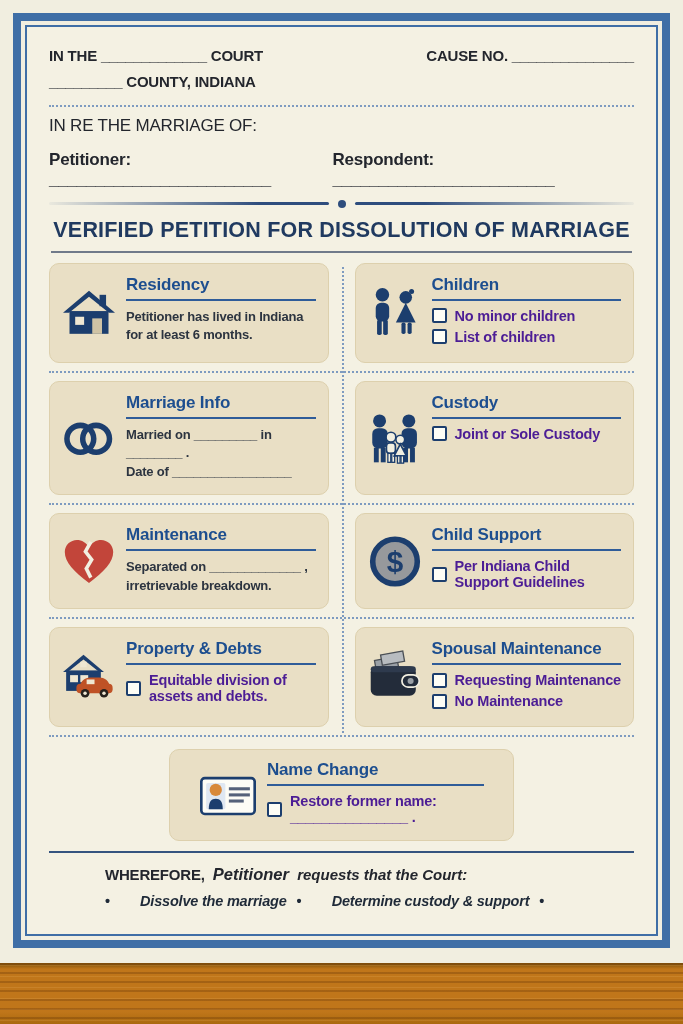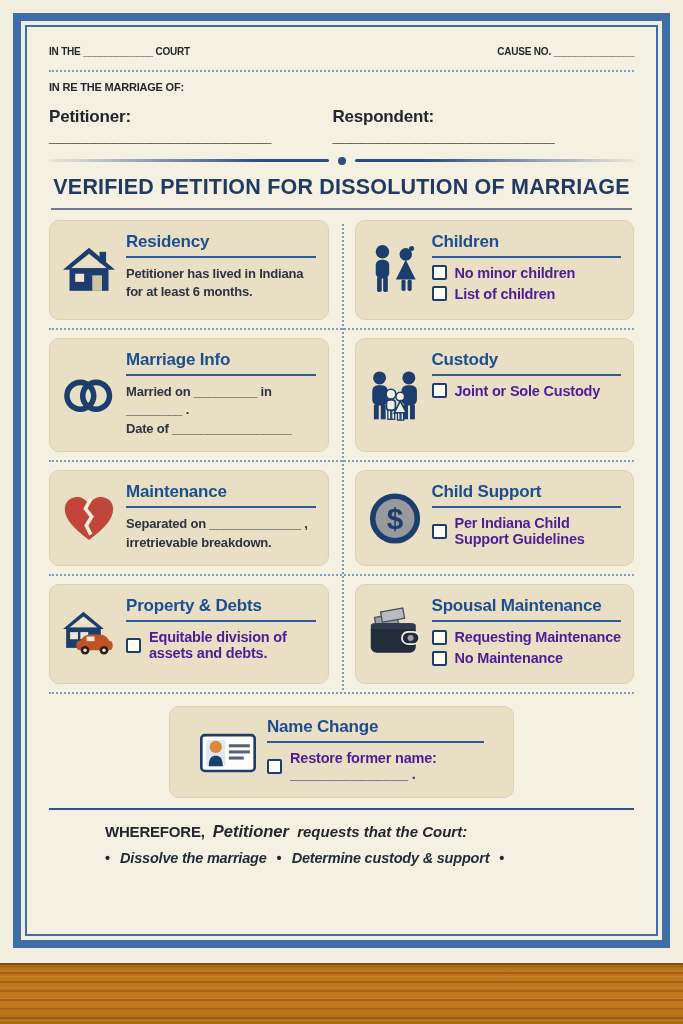--- a/index.html
+++ b/index.html
@@ -7,24 +7,24 @@
   .stage { width:683px; height:1024px; position:relative; background:#efecdd; overflow:hidden; margin:0 auto; }
 
   
   .paper { position:absolute; top:0; left:0; width:683px; height:963px; background:#f1eee0; box-shadow:0 4px 8px rgba(60,30,0,.45); }
   .frame-outer { position:absolute; top:13px; left:13px; right:13px; bottom:15px; border:8px solid #3f6ea6; }
   .frame-inner { width:100%; height:100%; border:4px solid #f1eee0; outline:none; }
   .frame-inner2 { width:100%; height:100%; border:2px solid #3f6ea6; background:#f4f1e3; }
   .content { width:100%; height:100%; padding:16px 22px 12px; overflow:hidden; color:#23262d; }
 
   
-  .header-row { display:flex; justify-content:space-between; align-items:flex-start; font-size:10px; font-weight:bold; line-height:1.75; letter-spacing:-.2px; }
+  .header-row { display:flex; justify-content:space-between; align-items:flex-start; font-size:15px; font-weight:bold; line-height:1.75; letter-spacing:-.2px; }
   .cause { white-space:nowrap; }
   hr.dashed { border:none; border-top:2px dotted #7e9bc0; margin:9px 0; }
-  .in-re { font-size:11px; font-weight:bold; margin:8px 0 14px; letter-spacing:-.2px; }
+  .in-re { font-size:17px; font-weight:normal; margin:8px 0 14px; letter-spacing:-.2px; }
   .parties { display:flex; justify-content:space-between; font-size:17px; font-weight:bold; margin-bottom:10px; letter-spacing:-.2px; }
 
   .dot-divider { display:flex; align-items:center; gap:9px; margin:4px 0 10px; }
   .dot-divider .dline { flex:1; height:2.5px; border-radius:2px; }
   .dot-divider .dline.left  { background:linear-gradient(to right, rgba(46,77,125,.05), #2e4d7d 75%); }
   .dot-divider .dline.right { background:linear-gradient(to left,  rgba(46,77,125,.05), #2e4d7d 75%); }
   .dot-divider .ddot { width:8px; height:8px; border-radius:50%; background:#2e4d7d; }
 
   
   .doc-title { font-size:21.5px; font-weight:bold; color:#203a60; text-align:center; letter-spacing:.2px;
@@ -55,21 +55,21 @@
   hr.solid { border:none; border-top:2.5px solid #35547f; margin:8px 0 12px; }
 
   
   .wherefore { padding-left:56px; }
   .wf-line { font-size:15px; margin-bottom:9px; }
   .wf-label { font-weight:bold; letter-spacing:-.2px; }
   .wf-pet { font-weight:bold; font-style:italic; font-size:16.5px; margin:0 4px; }
   .wf-rest { font-style:italic; font-weight:bold; }
   .bullets { font-size:14.5px; display:flex; flex-wrap:wrap; gap:4px 10px; align-items:center; }
   .bdot { color:#1f2a38; font-weight:bold; }
-  .bullet-text { font-style:italic; font-weight:bold; color:#1f2a38; letter-spacing:-.2px; }
+  .bullet-text { font-style:italic; font-weight:bold; color:#1f2a38; letter-spacing:-.2px;margin-left:20px; }
 
   
   .wood { position:absolute; left:0; bottom:0; width:683px; height:61px;
     background:
       repeating-linear-gradient(180deg, rgba(90,45,5,.28) 0 1.5px, rgba(0,0,0,0) 1.5px 9px),
       repeating-linear-gradient(180deg, rgba(255,205,130,.14) 2px 3px, rgba(0,0,0,0) 3px 13px),
       linear-gradient(180deg, #8f5a10 0 2px, #c0761a 6px 80%, #a9690f 100%);
   }
 </style>
 </head>
@@ -78,20 +78,21 @@
 <div class="stage">
   <div class="paper">
     <div class="frame-outer">
       <div class="frame-inner">
         <div class="frame-inner2">
           <div class="content">
 
             <div class="header-row">
               <div>
                 <p>IN THE _____________ COURT</p>
+                <p>_________ COUNTY, INDIANA</p>
               </div>
               <p class="cause">CAUSE NO. _______________</p>
             </div>
 
             <hr class="dashed">
 
             <p class="in-re">IN RE THE MARRIAGE OF:</p>
 
             <div class="parties">
               <p>Petitioner: ________________________</p>

